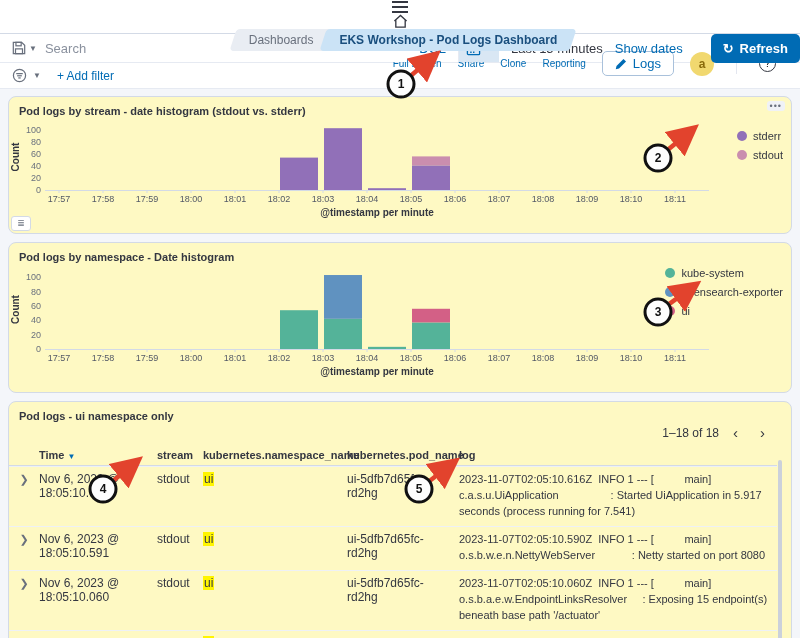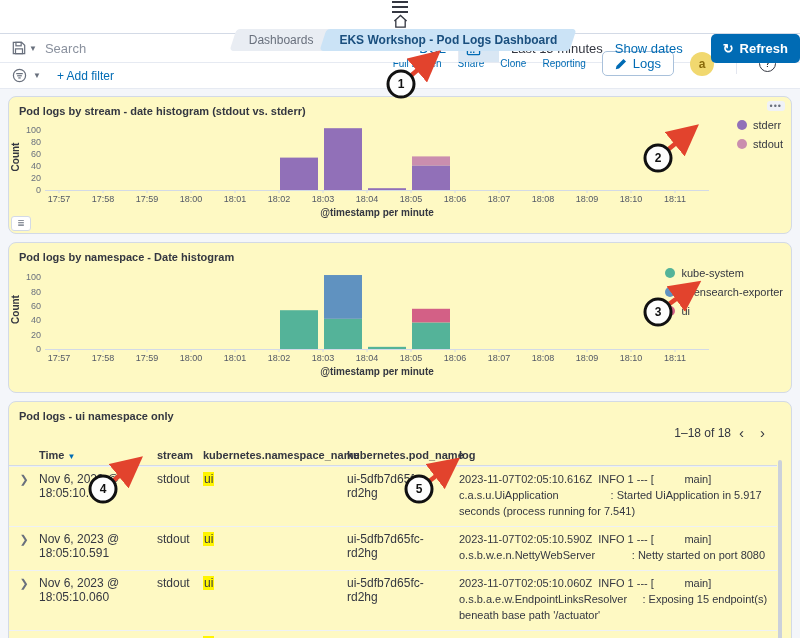--- a/index.html
+++ b/index.html
@@ -55,30 +55,30 @@
   
   .dash { background:#F4F6FA; padding:7px 8px; height:551px; }
   .panel { background:#fef9c3; border:1px solid #D3DAE6; border-radius:8px; position:relative; }
   .panel-title { font-size:11px; font-weight:bold; color:#343741; padding:8px 10px 1px; }
   .panel-menu { position:absolute; top:4px; right:6px; font-size:9px; color:#69707D;
     letter-spacing:1px; background:#F0F2F6; border-radius:3px; padding:0 3px; cursor:pointer; }
   #panel1 { height:138px; margin-bottom:8px; }
   #panel2 { height:151px; margin-bottom:8px; }
   #panel3 { height:250px; }
   .legend { position:absolute; right:8px; display:flex; flex-direction:column; gap:7px; }
-  #legend1 { top:22px;text-align:right; }
+  #legend1 { top:33px;text-align:right; }
   #legend2 { top:24px; }
   .legend-item { display:flex; align-items:center; gap:6px; font-size:11px; color:#343741; cursor:pointer; }
   .legend-dot { width:10px; height:10px; border-radius:50%; flex:none; }
   .legend-toggle { position:absolute; left:2px; bottom:2px; width:20px; height:15px;
     border:1px solid #D3DAE6; border-radius:3px; background:#fff; color:#69707D; font-size:9px;
     line-height:13px; text-align:center; cursor:pointer; }
 
   
-  .pagination { display:flex; align-items:center; justify-content:flex-end; gap:0;
+  .pagination { display:flex; align-items:center; justify-content:flex-end; gap:6px;
     padding:2px 18px 0 0; font-size:12px; }
   .page-chev { background:none; border:none; font-size:15px; color:#343741; cursor:pointer;
     padding:0 8px; line-height:16px; }
   .logtable { margin:4px 0 0 0; width:calc(100% - 14px); }
   .trow { display:grid; grid-template-columns:30px 118px 46px 144px 112px 1fr;
     align-items:start; border-top:1px solid #EEF1F6; padding:5px 0 6px; }
   .trow.thead { border-top:none; border-bottom:1px solid #D3DAE6; padding:4px 0; }
   .th { font-size:11px; font-weight:bold; color:#343741; }
   .caret-cell { text-align:center; color:#69707D; font-size:11px; cursor:pointer; padding-top:1px; }
   .cell { font-size:12px; color:#343741; padding-right:6px; }

